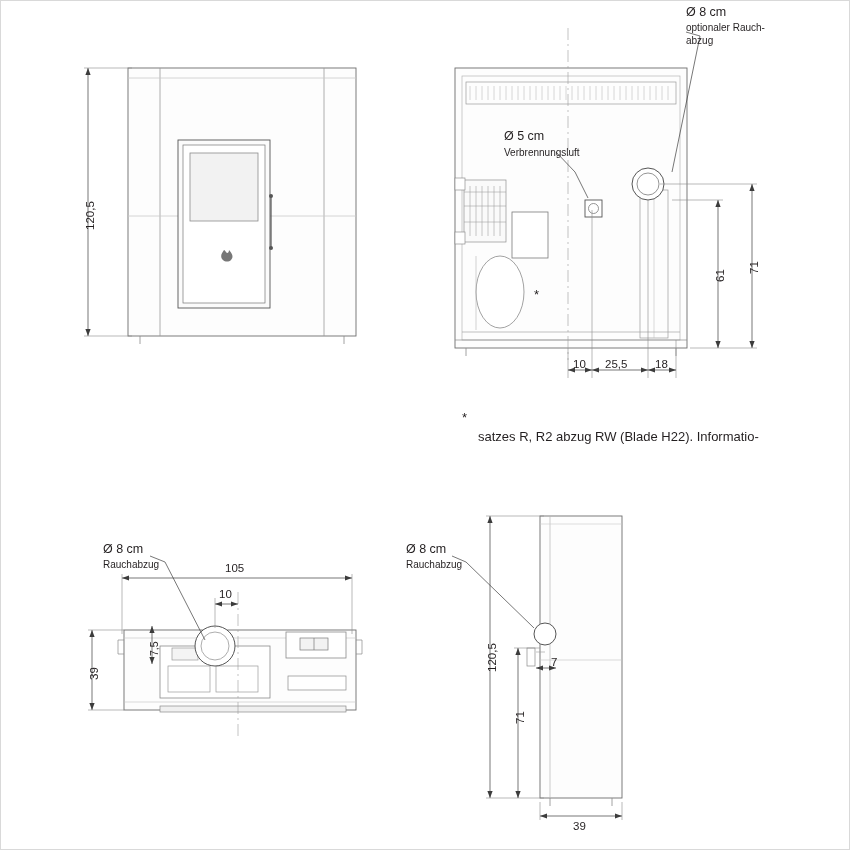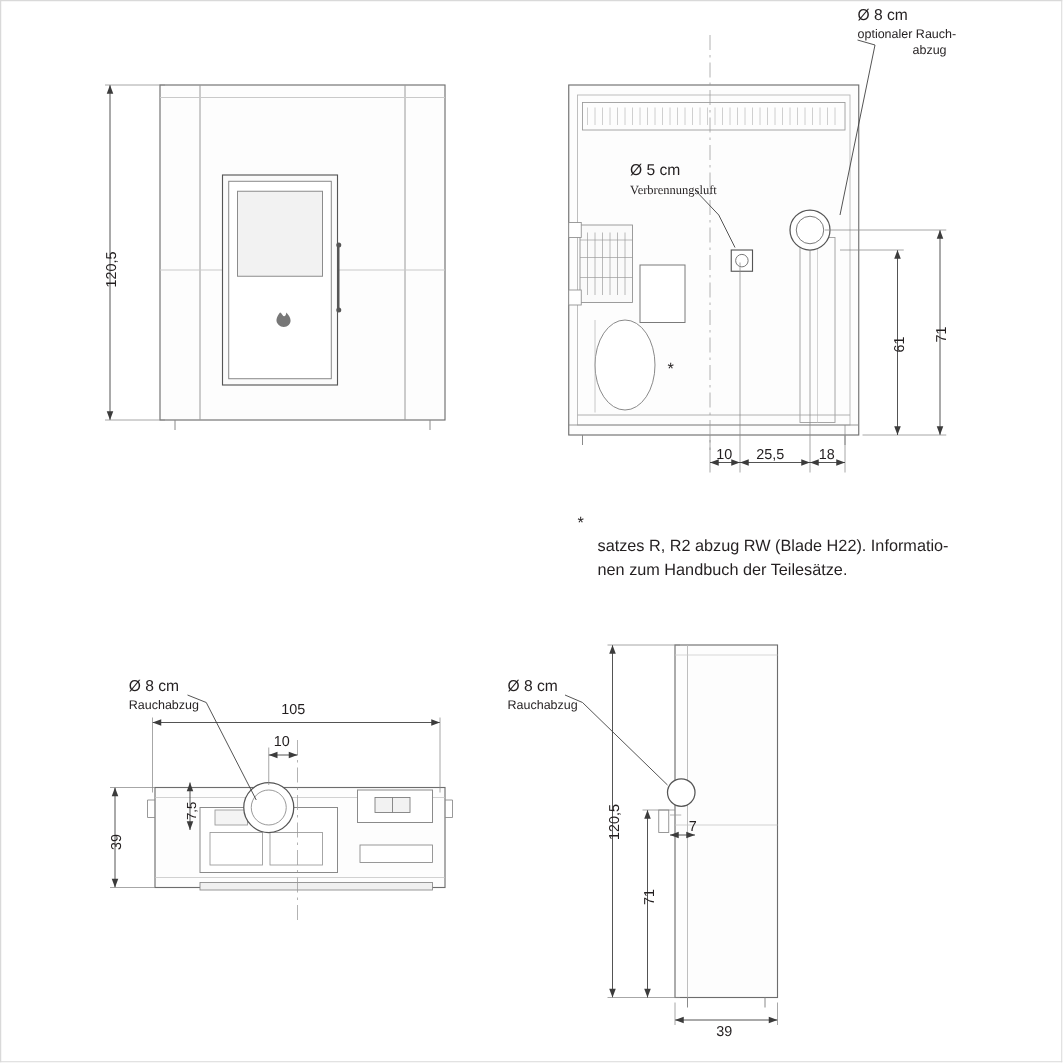--- a/index.html
+++ b/index.html
@@ -291,39 +291,38 @@
       <path d="M622 816 l -7 -2.6 l 0 5.2 z" fill="#3c3c3c" stroke="none"></path>
       <line x1="540" y1="802" x2="540" y2="820" stroke="#8a8a8a" stroke-width="0.6"></line>
       <line x1="622" y1="802" x2="622" y2="820" stroke="#8a8a8a" stroke-width="0.6"></line>
     </g>
   </svg>
 
   <div class="lbl dim rot" style="left:84px; top:230px;">120,5</div>
 
   <div class="lbl" style="left:686px; top:6px; font-size:12.5px;">Ø 8 cm</div>
   <div class="lbl" style="left:686px; top:21px;">optionaler Rauch-</div>
-  <div class="lbl" style="left:686px; top:34px;margin-left:44px;">abzug</div>
+  <div class="lbl" style="left:686px; top:34px;">abzug</div>
 
   <div class="lbl" style="left:504px; top:130px; font-size:12.5px;text-align:right;">Ø 5 cm</div>
-  <div class="lbl" style="left:504px; top:146px;font-family:Liberation Serif, serif;">Verbrennungsluft</div>
+  <div class="lbl" style="left:504px; top:146px;">Verbrennungsluft</div>
 
   <div class="lbl" style="left:534px; top:288px; font-size:13px;">*</div>
 
   <div class="lbl dim rot" style="left:748px; top:274px;">71</div>
   <div class="lbl dim rot" style="left:714px; top:282px;">61</div>
 
   <div class="lbl dim" style="left:573px; top:358px;">10</div>
   <div class="lbl dim" style="left:605px; top:358px;">25,5</div>
   <div class="lbl dim" style="left:655px; top:358px;">18</div>
 
   <div class="note" style="left:478px; top:408px;">
     <span class="star">*</span>
     <br>
     <span>satzes R, R2 abzug RW (Blade H22). Informatio-</span><br>
-    <span>nen zum Handbuch der Teilesätze.</span>
   </div>
 
   <div class="lbl" style="left:103px; top:543px; font-size:12.5px;">Ø 8 cm</div>
   <div class="lbl" style="left:103px; top:558px;">Rauchabzug</div>
 
   <div class="lbl dim" style="left:225px; top:562px;">105</div>
   <div class="lbl dim" style="left:219px; top:588px;">10</div>
   <div class="lbl dim rot" style="left:88px; top:680px;">39</div>
   <div class="lbl dim rot" style="left:148px; top:656px; font-size:10.5px;">7,5</div>
 

